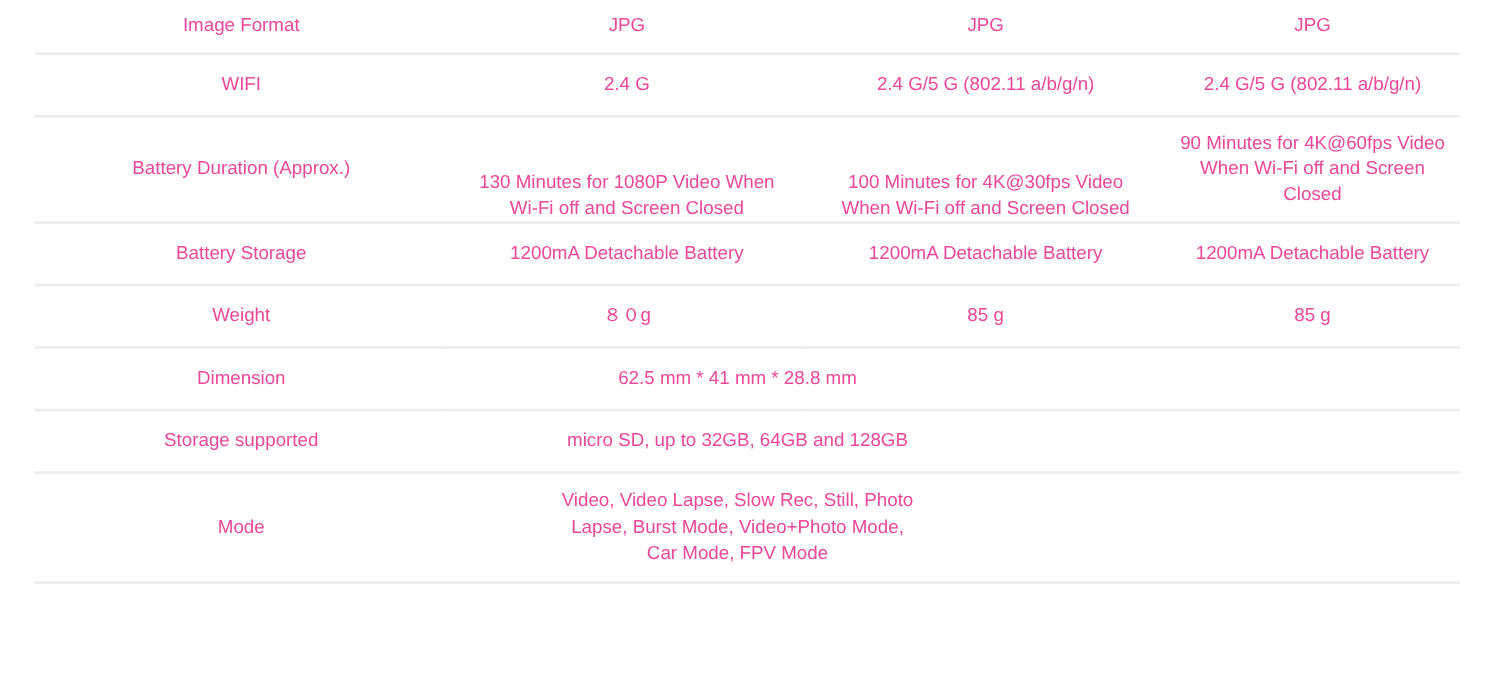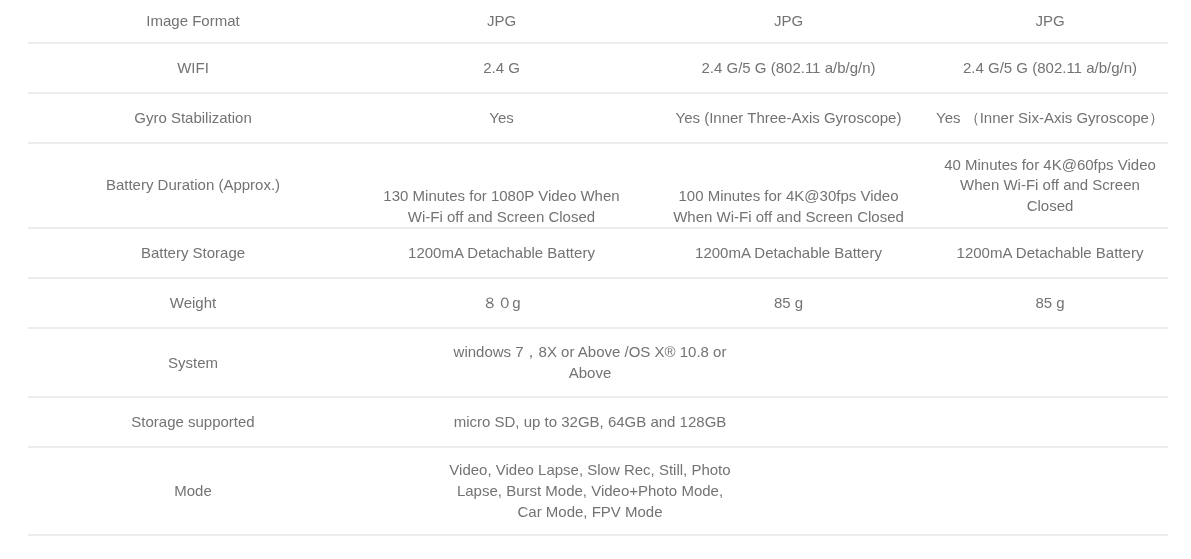--- a/index.html
+++ b/index.html
@@ -31,21 +31,21 @@
 
   table.spec-table tr {
     border-bottom: 2px solid #ececec;
   }
 
   table.spec-table td {
     padding: 0;
     vertical-align: middle;
     text-align: center;
     line-height: 1.38;
-    color: #737373;
+    color: #ec4899;
     font-weight: 400;
   }
 
   
   col.c-label { width: 330px; }
   col.c-v1    { width: 287px; }
   col.c-v2    { width: 287px; }
   col.c-v3    { width: 236px; }
 
   .cell-label {
@@ -114,43 +114,31 @@
             <span class="v-wrap">2.4 G</span>
           </td>
         <td class="cell-val">
             <span class="v-wrap">2.4 G/5 G (802.11 a/b/g/n)</span>
           </td>
         <td class="cell-val">
             <span class="v-wrap col3">2.4 G/5 G (802.11 a/b/g/n)</span>
           </td>
       </tr>
 
-      <tr class="r-short">
-        <td class="cell-label">Gyro Stabilization</td>
-        <td class="cell-val">
-            <span class="v-wrap">Yes</span>
-          </td>
-        <td class="cell-val">
-            <span class="v-wrap">Yes (Inner Three-Axis Gyroscope)</span>
-          </td>
-        <td class="cell-val">
-            <span class="v-wrap col3">Yes （Inner Six-Axis Gyroscope）</span>
-          </td>
-      </tr>
 
       <tr class="r-tall">
         <td class="cell-label">Battery Duration (Approx.)</td>
         <td class="cell-val">
             <span class="v-wrap narrow">130 Minutes for 1080P Video When Wi-Fi off and Screen Closed</span>
           </td>
         <td class="cell-val">
             <span class="v-wrap narrow">100 Minutes for 4K@30fps Video When Wi-Fi off and Screen Closed</span>
           </td>
         <td class="cell-val">
-            <span class="v-wrap col3">40 Minutes for 4K@60fps Video When Wi-Fi off and Screen Closed</span>
+            <span class="v-wrap col3">90 Minutes for 4K@60fps Video When Wi-Fi off and Screen Closed</span>
           </td>
       </tr>
 
       <tr class="r-short">
         <td class="cell-label">Battery Storage</td>
         <td class="cell-val">
             <span class="v-wrap">1200mA Detachable Battery</span>
           </td>
         <td class="cell-val">
             <span class="v-wrap">1200mA Detachable Battery</span>
@@ -166,27 +154,27 @@
             <span class="v-wrap">８０g</span>
           </td>
         <td class="cell-val">
             <span class="v-wrap">85 g</span>
           </td>
         <td class="cell-val">
             <span class="v-wrap col3">85 g</span>
           </td>
       </tr>
 
-
-      <tr class="r-tall">
-        <td class="cell-label">System</td>
+      <tr class="r-short">
+        <td class="cell-label">Dimension</td>
         <td class="cell-val" colspan="3">
-          <div class="merged-inner">windows 7，8X or Above /OS X® 10.8 or Above</div>
+          <div class="merged-inner">62.5 mm * 41 mm * 28.8 mm</div>
         </td>
       </tr>
+
 
       <tr class="r-short">
         <td class="cell-label">Storage supported</td>
         <td class="cell-val" colspan="3">
           <div class="merged-inner">micro SD, up to 32GB, 64GB and 128GB</div>
         </td>
       </tr>
 
       <tr class="r-mode">
         <td class="cell-label">Mode</td>

